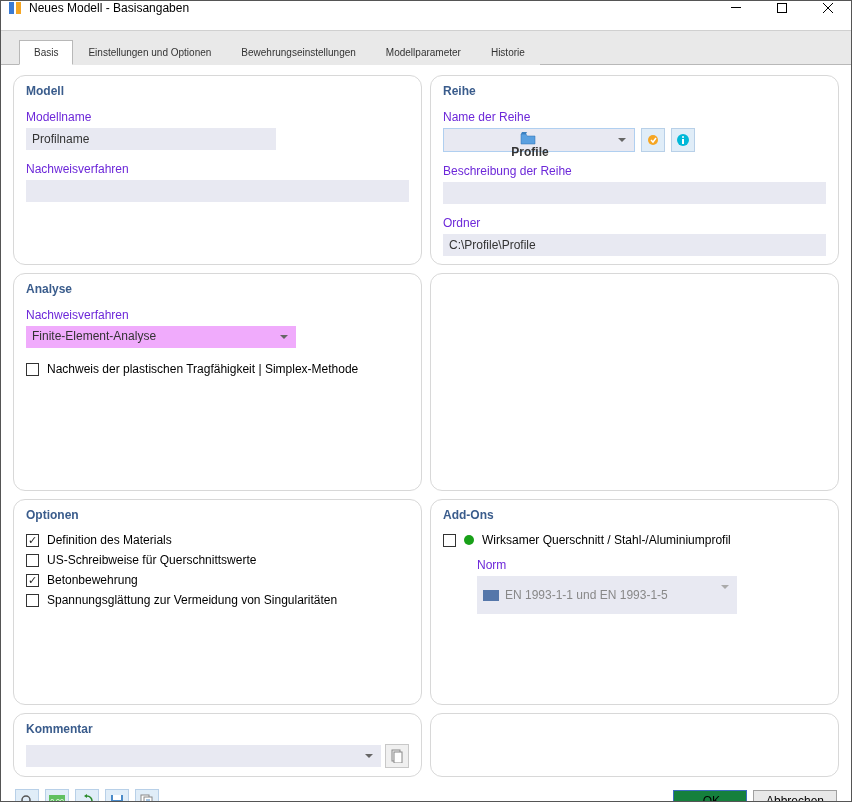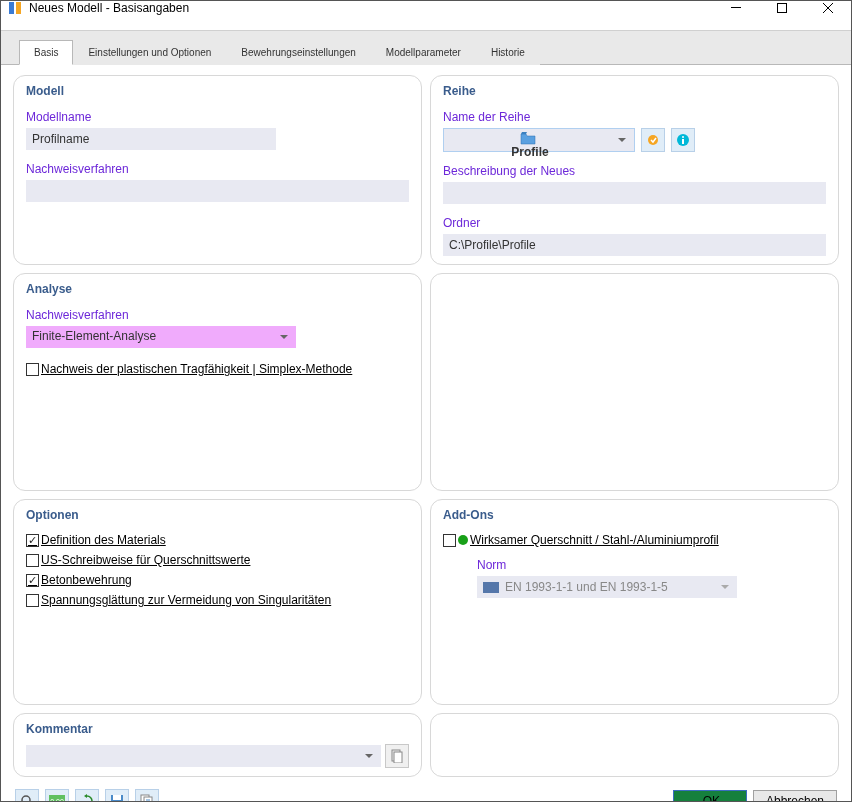--- a/index.html
+++ b/index.html
@@ -163,24 +163,23 @@
     width: 24px; height: 24px;
     border: 1px solid #b8d0e8;
     background: #e0edf8;
     display: inline-flex;
     align-items: center; justify-content: center;
     font-size: 12px;
   }
   .check-row {
     display: flex;
     align-items: center;
-    gap: 2px;
+    gap: 8px;
     margin: 3px 0;
     font-size: 12px;
-    text-decoration: underline;
   }
   .checkbox {
     width: 13px; height: 13px;
     border: 1px solid #333;
     display: inline-flex;
     align-items: center; justify-content: center;
     background: #fff;
     flex-shrink: 0;
   }
   .checkbox.checked::after {
@@ -192,21 +191,21 @@
   .green-dot {
     width: 10px; height: 10px;
     border-radius: 50%;
     background: #18a018;
     flex-shrink: 0;
   }
   .norm-select {
     background: #e8e9f2;
     border: none;
     padding: 3px 22px 3px 6px;
-    height: 22px;
+    height: 38px;
     font-size: 12px;
     color: #888;
     width: 260px;
     position: relative;
     display: inline-flex;
     align-items: center;
     gap: 6px;
   }
   .norm-select::after {
     content: "";
@@ -346,21 +345,21 @@
         </svg>
       </div>
       <div class="small-btn">
         <svg width="14" height="14" viewBox="0 0 14 14">
           <circle cx="7" cy="7" r="6" fill="#00b8d8"></circle>
           <rect x="6" y="6" width="2" height="5" fill="#fff"></rect>
           <circle cx="7" cy="4" r="1" fill="#fff"></circle>
         </svg>
       </div>
     </div>
-    <div class="field-label" style="margin-top:12px">Beschreibung der Neues</div>
+    <div class="field-label" style="margin-top:12px">Beschreibung der Reihe</div>
     <input class="text-input-wide" value="" style="">
     <div class="field-label" style="margin-top:12px">Ordner</div>
     <div class="text-input-wide" style="display:flex;align-items:center">C:\Profile\Profile</div>
   </div>
 
   <div class="group">
     <div class="group-title">Analyse</div>
     <div class="field-label">Nachweisverfahren</div>
     <div class="select-input">
       <span>Finite-Element-Analyse</span>

